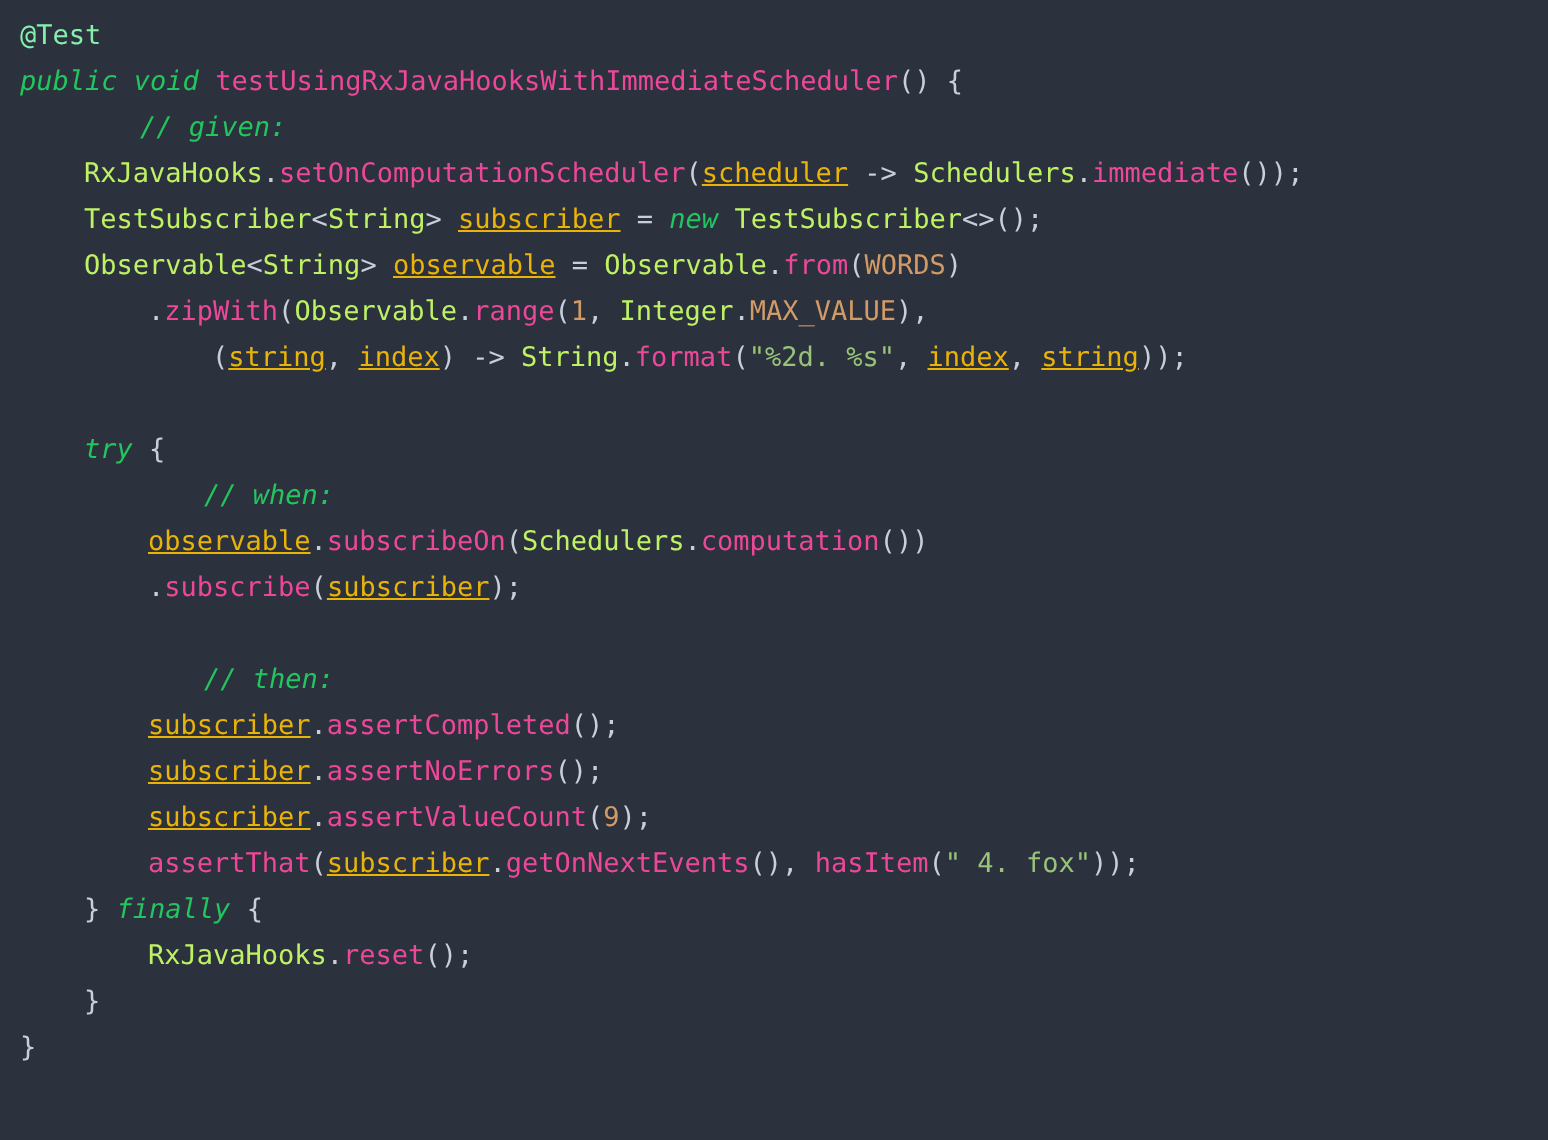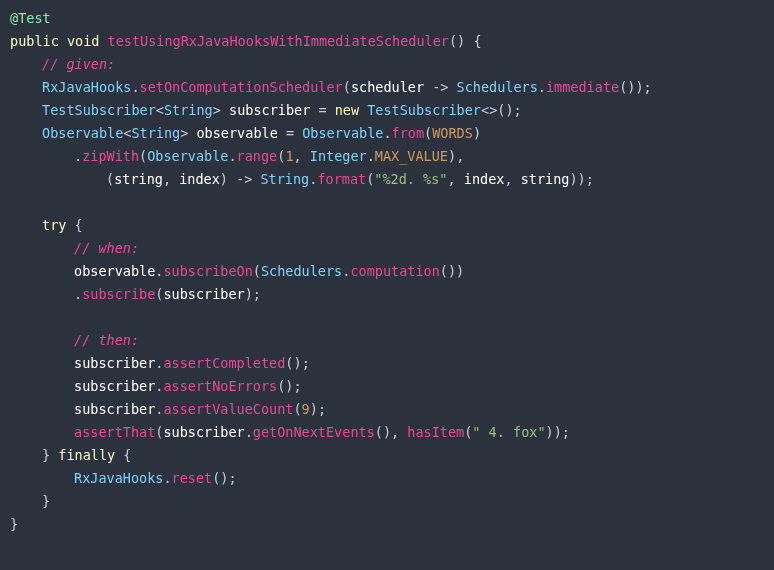--- a/index.html
+++ b/index.html
@@ -12,26 +12,26 @@
     color: #c8cfdb;
     width: 774px;
     height: 570px;
     overflow: hidden;
   }
   .line { white-space: pre; }
   .i1 { padding-left: 32px; }
   .i2 { padding-left: 64px; }
   .i3 { padding-left: 96px; }
   .ann { color: #86efac; }           
-  .kw  { color: #fef9c3; }           
+  .kw  { color: #22c55e; font-style: italic; }           
   .mth { color: #ec4899; }           
-  .typ { color: #7dd3fc; }           
-  .var { color: #ffffff; }           
+  .typ { color: #bef264; }           
+  .var { color: #eab308; text-decoration: underline; }           
   .pun { color: #c8cfdb; }           
-  .cmt { color: #ec4899; font-style: italic; } 
+  .cmt { color: #22c55e; font-style: italic; margin-left: 28px; } 
   .str { color: #98c379; }           
   .num { color: #d19a66; }           
   .con { color: #d19a66; text-align: center; }           
 </style>
 </head>
 <body>
 
 <pre><div class="line"><span class="ann">@Test</span></div><div class="line"><span class="kw">public</span><span class="pun"> </span><span class="kw">void</span><span class="pun"> </span><span class="mth">testUsingRxJavaHooksWithImmediateScheduler</span><span class="pun">(</span><span class="pun">)</span><span class="pun"> </span><span class="pun">{</span></div><div class="line i1"><span class="cmt">// given:</span></div><div class="line i1"><span class="typ">RxJavaHooks</span><span class="pun">.</span><span class="mth">setOnComputationScheduler</span><span class="pun">(</span><span class="var">scheduler</span><span class="pun"> -&gt; </span><span class="typ">Schedulers</span><span class="pun">.</span><span class="mth">immediate</span><span class="pun">(</span><span class="pun">)</span><span class="pun">)</span><span class="pun">;</span></div><div class="line i1"><span class="typ">TestSubscriber</span><span class="pun">&lt;</span><span class="typ">String</span><span class="pun">&gt;</span><span class="pun"> </span><span class="var">subscriber</span><span class="pun"> = </span><span class="kw">new</span><span class="pun"> </span><span class="typ">TestSubscriber</span><span class="pun">&lt;&gt;</span><span class="pun">(</span><span class="pun">)</span><span class="pun">;</span></div><div class="line i1"><span class="typ">Observable</span><span class="pun">&lt;</span><span class="typ">String</span><span class="pun">&gt;</span><span class="pun"> </span><span class="var">observable</span><span class="pun"> = </span><span class="typ">Observable</span><span class="pun">.</span><span class="mth">from</span><span class="pun">(</span><span class="con">WORDS</span><span class="pun">)</span></div><div class="line i2"><span class="pun">.</span><span class="mth">zipWith</span><span class="pun">(</span><span class="typ">Observable</span><span class="pun">.</span><span class="mth">range</span><span class="pun">(</span><span class="num">1</span><span class="pun">, </span><span class="typ">Integer</span><span class="pun">.</span><span class="con">MAX_VALUE</span><span class="pun">)</span><span class="pun">,</span></div><div class="line i3"><span class="pun">(</span><span class="var">string</span><span class="pun">, </span><span class="var">index</span><span class="pun">)</span><span class="pun"> -&gt; </span><span class="typ">String</span><span class="pun">.</span><span class="mth">format</span><span class="pun">(</span><span class="str">"%2d. %s"</span><span class="pun">, </span><span class="var">index</span><span class="pun">, </span><span class="var">string</span><span class="pun">)</span><span class="pun">)</span><span class="pun">;</span></div><div class="line"> </div><div class="line i1"><span class="kw">try</span><span class="pun"> </span><span class="pun">{</span></div><div class="line i2"><span class="cmt">// when:</span></div><div class="line i2"><span class="var">observable</span><span class="pun">.</span><span class="mth">subscribeOn</span><span class="pun">(</span><span class="typ">Schedulers</span><span class="pun">.</span><span class="mth">computation</span><span class="pun">(</span><span class="pun">)</span><span class="pun">)</span></div><div class="line i2"><span class="pun">.</span><span class="mth">subscribe</span><span class="pun">(</span><span class="var">subscriber</span><span class="pun">)</span><span class="pun">;</span></div><div class="line"> </div><div class="line i2"><span class="cmt">// then:</span></div><div class="line i2"><span class="var">subscriber</span><span class="pun">.</span><span class="mth">assertCompleted</span><span class="pun">(</span><span class="pun">)</span><span class="pun">;</span></div><div class="line i2"><span class="var">subscriber</span><span class="pun">.</span><span class="mth">assertNoErrors</span><span class="pun">(</span><span class="pun">)</span><span class="pun">;</span></div><div class="line i2"><span class="var">subscriber</span><span class="pun">.</span><span class="mth">assertValueCount</span><span class="pun">(</span><span class="num">9</span><span class="pun">)</span><span class="pun">;</span></div><div class="line i2"><span class="mth">assertThat</span><span class="pun">(</span><span class="var">subscriber</span><span class="pun">.</span><span class="mth">getOnNextEvents</span><span class="pun">(</span><span class="pun">)</span><span class="pun">, </span><span class="mth">hasItem</span><span class="pun">(</span><span class="str">" 4. fox"</span><span class="pun">)</span><span class="pun">)</span><span class="pun">;</span></div><div class="line i1"><span class="pun">}</span><span class="pun"> </span><span class="kw">finally</span><span class="pun"> </span><span class="pun">{</span></div><div class="line i2"><span class="typ">RxJavaHooks</span><span class="pun">.</span><span class="mth">reset</span><span class="pun">(</span><span class="pun">)</span><span class="pun">;</span></div><div class="line i1"><span class="pun">}</span></div><div class="line"><span class="pun">}</span></div></pre>
 
 </body></html>

